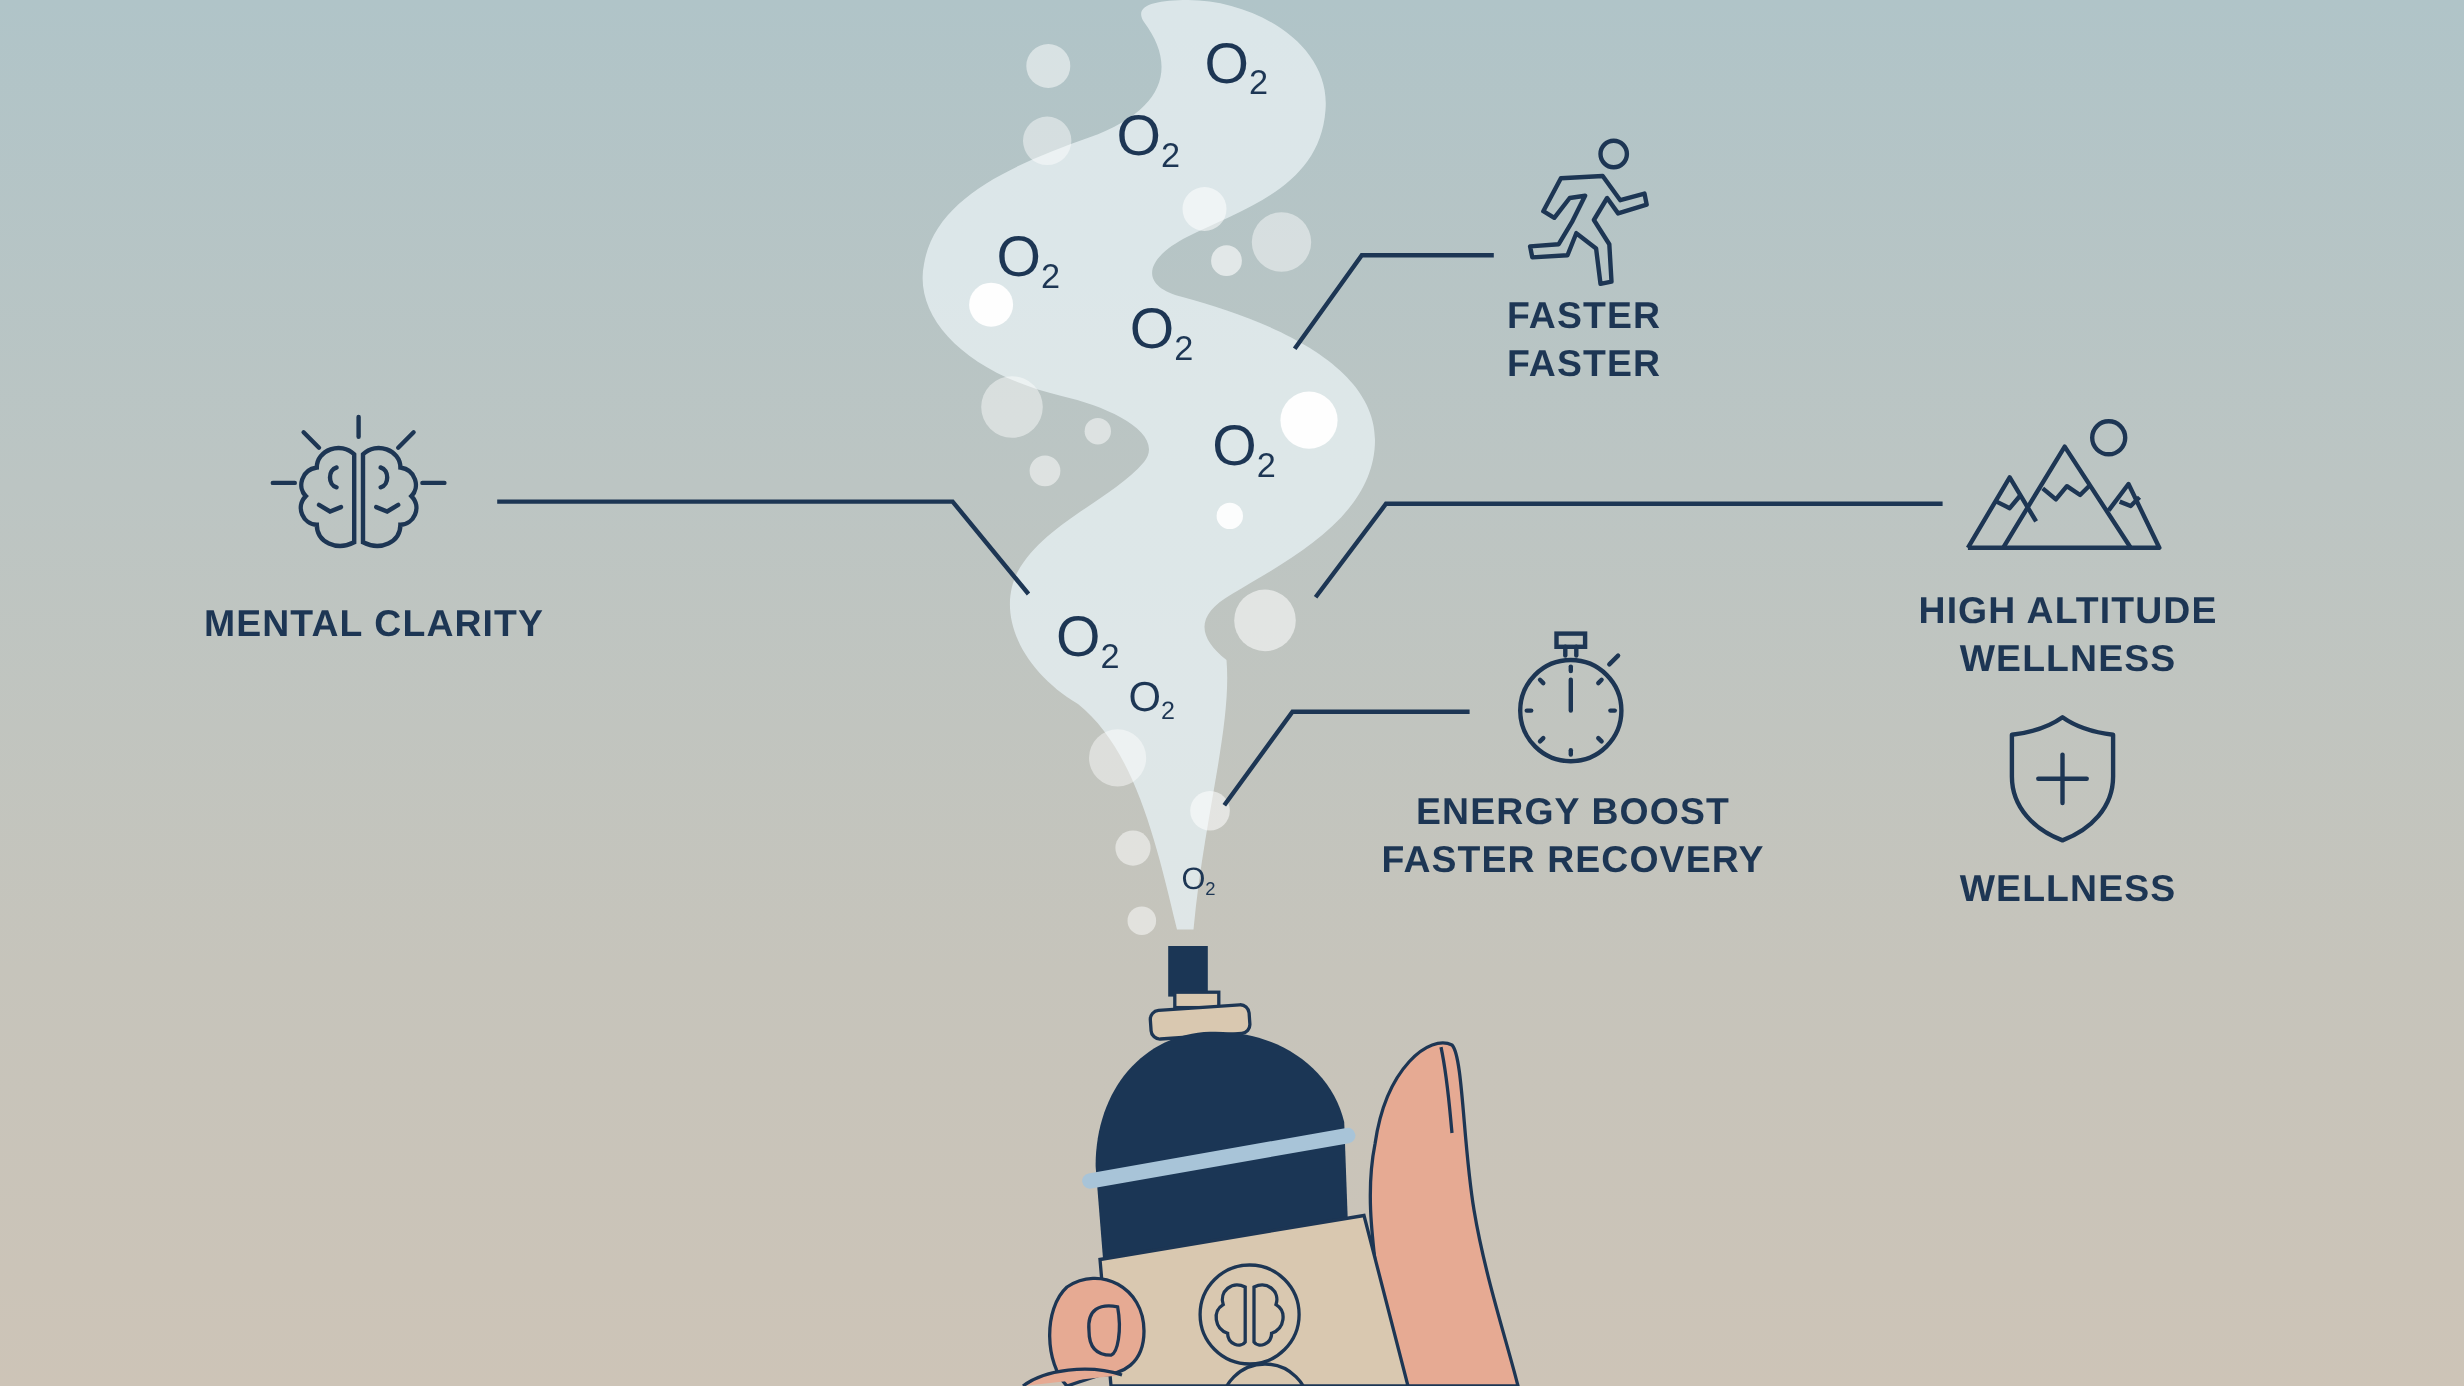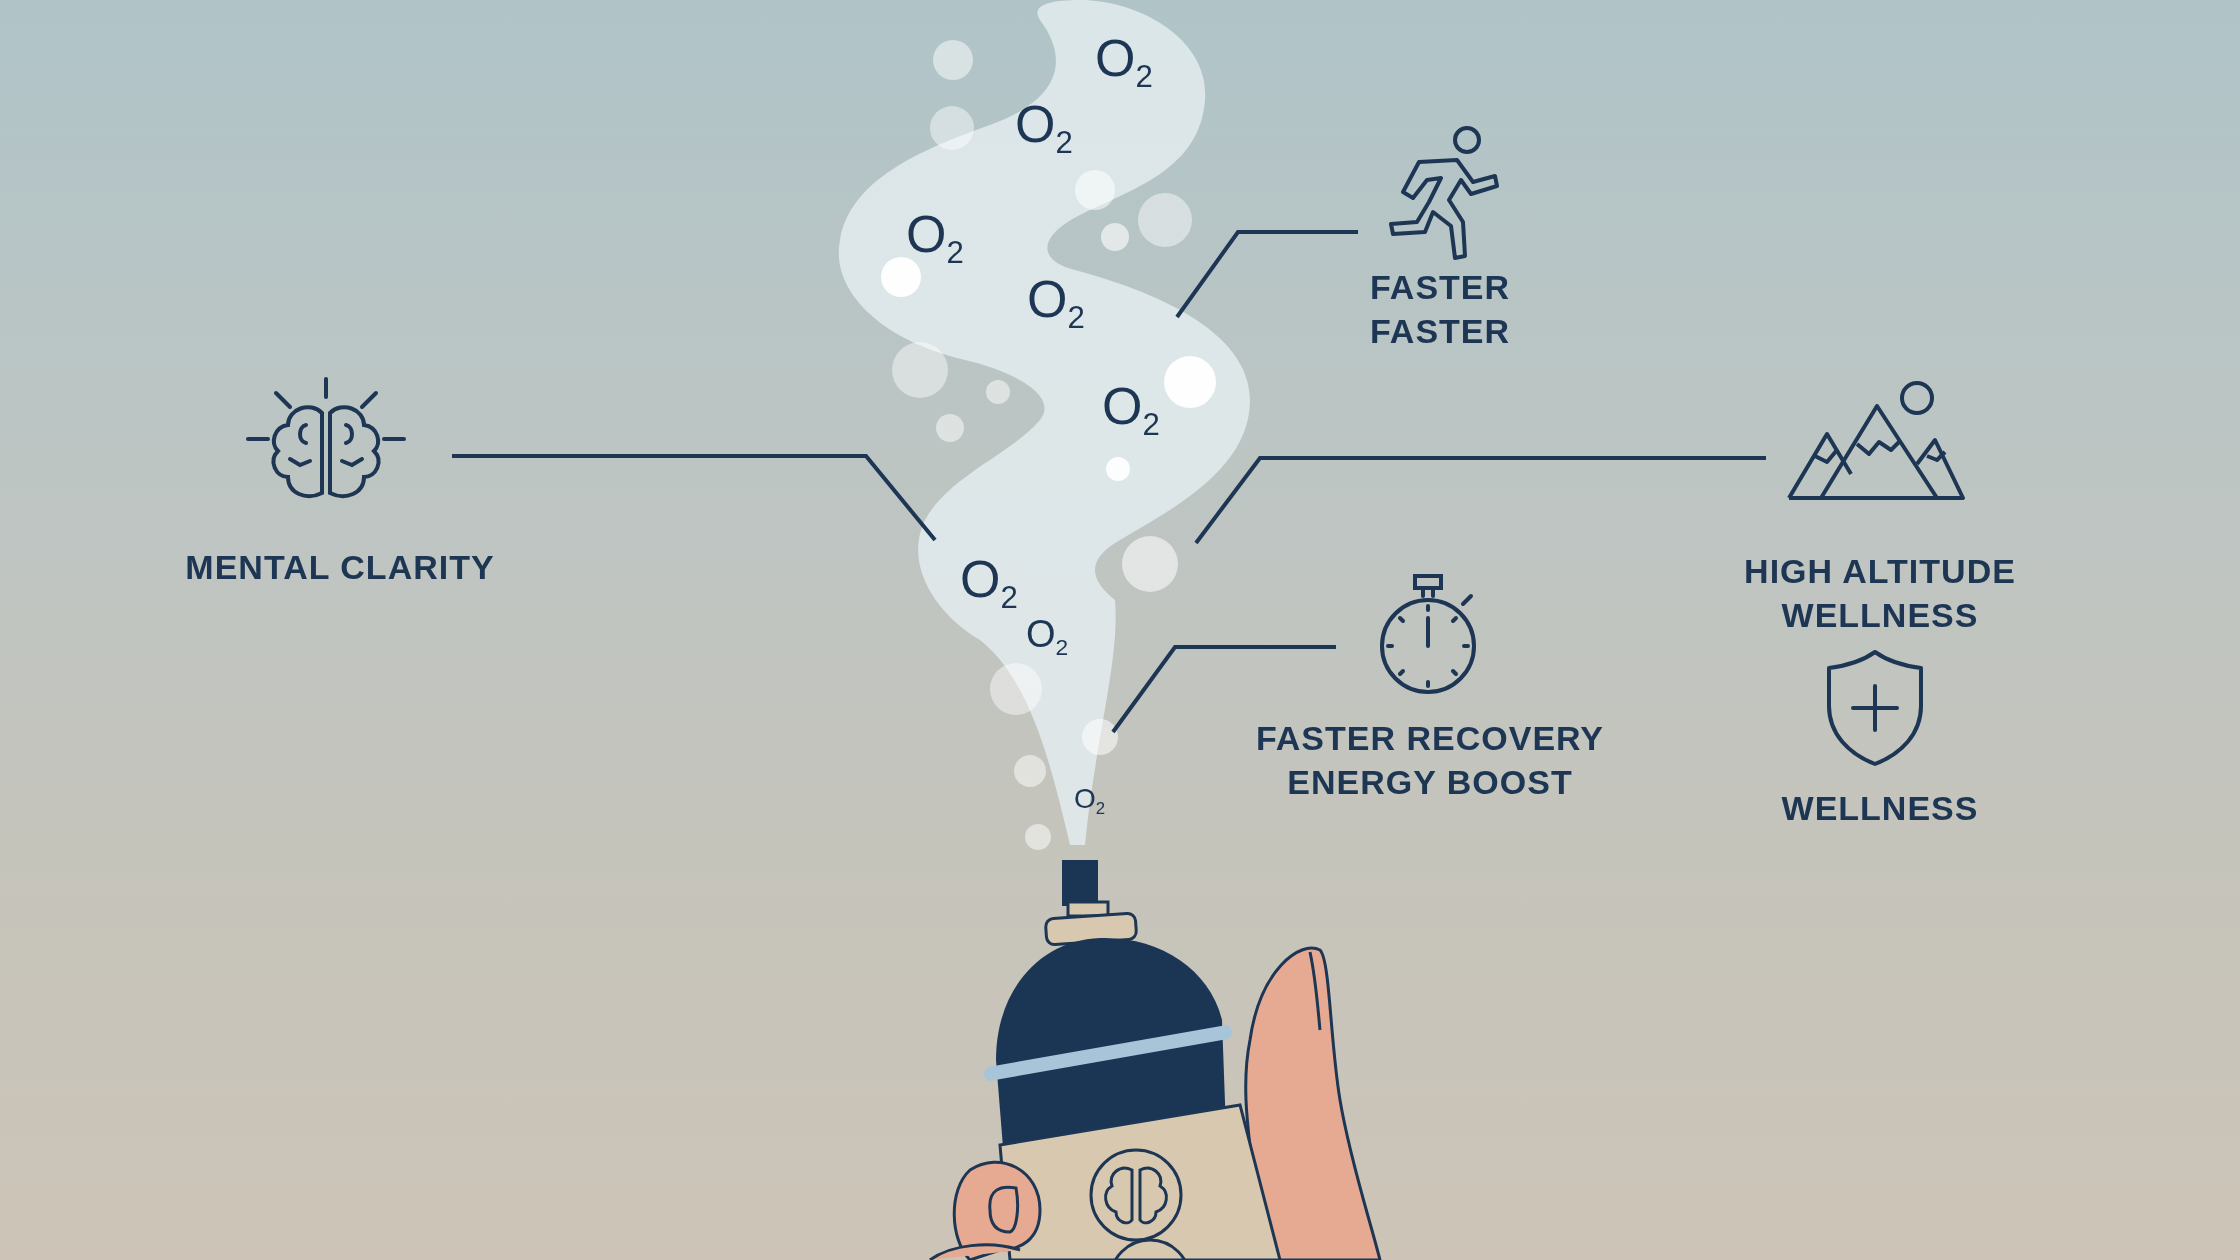--- a/index.html
+++ b/index.html
@@ -88,21 +88,21 @@
 
   <svg style="position:absolute;left:1785px;top:378px" width="185" height="126" viewBox="0 0 185 126" fill="none" stroke="#1d3654" stroke-width="4" stroke-linejoin="round">
     <circle cx="132" cy="20" r="15"></circle>
     <path d="M4 120 L42 56 L66 96"></path>
     <path d="M36 120 L92 28 L152 120"></path>
     <path d="M132 86 L150 62 L178 120 L4 120"></path>
     <path d="M72 66 L84 76 L94 64 L106 72 L114 64"></path>
     <path d="M30 78 L42 84 L52 72"></path>
     <path d="M142 78 L152 82 L160 74"></path>
   </svg>
-  <div class="label" style="left:1715px;top:533px;width:330px;margin-top:16px;">
+  <div class="label" style="left:1715px;top:533px;width:330px;">
     <span>HIGH ALTITUDE</span>
     <span>WELLNESS</span>
   </div>
 
   <svg style="position:absolute;left:1375px;top:572px" width="110" height="130" viewBox="0 0 110 130" fill="none" stroke="#1d3654" stroke-width="4" stroke-linecap="round">
     <rect x="40" y="4" width="26" height="12"></rect>
     <line x1="48" y1="16" x2="48" y2="24"></line>
     <line x1="58" y1="16" x2="58" y2="24"></line>
     <line x1="88" y1="32" x2="96" y2="24"></line>
     <circle cx="53" cy="74" r="46"></circle>
@@ -110,22 +110,22 @@
     <line x1="53" y1="34" x2="53" y2="38"></line>
     <line x1="53" y1="110" x2="53" y2="114"></line>
     <line x1="13" y1="74" x2="17" y2="74"></line>
     <line x1="89" y1="74" x2="93" y2="74"></line>
     <line x1="25" y1="46" x2="28" y2="49"></line>
     <line x1="81" y1="46" x2="78" y2="49"></line>
     <line x1="25" y1="102" x2="28" y2="99"></line>
     <line x1="81" y1="102" x2="78" y2="99"></line>
   </svg>
   <div class="label" style="left:1240px;top:716px;width:380px;">
+    <span>ENERGY BOOST</span>
     <span>FASTER RECOVERY</span>
-    <span>ENERGY BOOST</span>
   </div>
 
   <svg style="position:absolute;left:1825px;top:648px" width="100" height="120" viewBox="0 0 100 120" fill="none" stroke="#1d3654" stroke-width="4" stroke-linecap="round" stroke-linejoin="round">
     <path d="M50 4 C64 14 80 18 96 20 L96 58 C96 86 76 106 50 116 C24 106 4 86 4 58 L4 20 C20 18 36 14 50 4 Z"></path>
     <line x1="50" y1="38" x2="50" y2="82"></line>
     <line x1="28" y1="60" x2="72" y2="60"></line>
   </svg>
   <div class="label" style="left:1730px;top:786px;width:300px;">
     <span>WELLNESS</span>
   </div>

